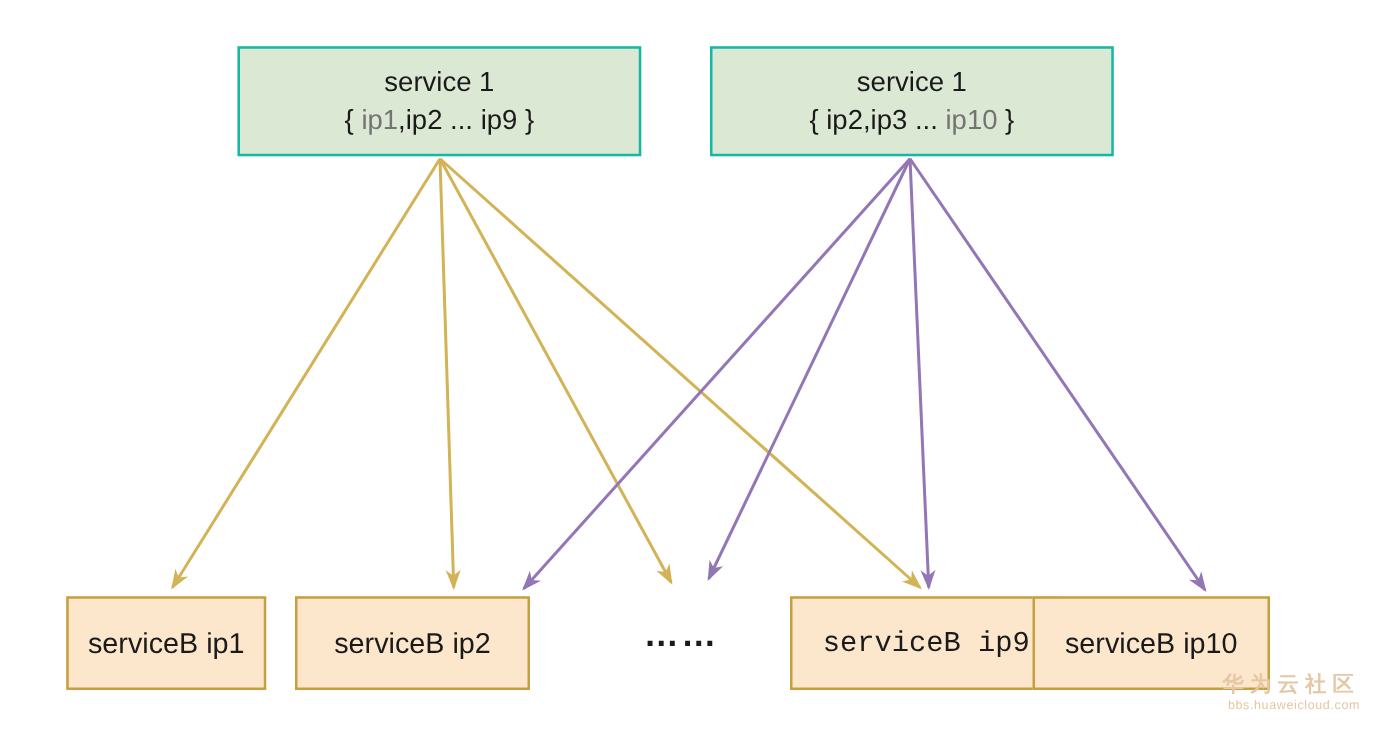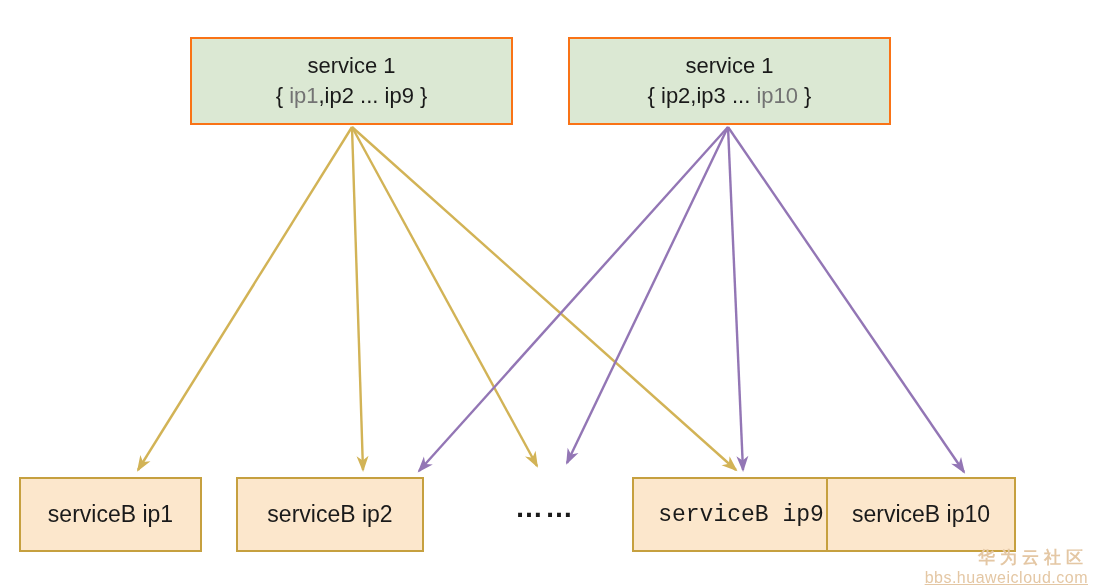--- a/index.html
+++ b/index.html
@@ -22,73 +22,72 @@
     box-sizing: border-box;
     display: flex;
     flex-direction: column;
     align-items: center;
     justify-content: center;
     text-align: center;
     color: #1a1a1a;
   }
   .node.green {
     background: #dbe8d3;
-    border: 2px solid #f97316;
+    border: 2px solid #14b8a6;
   }
   .node.orange {
     background: #fce7cc;
     border: 2px solid #c6a03f;
   }
   .top-node {
     width: 323px;
     height: 88px;
     top: 37px;
     font-size: 22px;
     line-height: 30px;
   }
   .top-node.left  { left: 190px; }
   .top-node.right { left: 568px; }
   .bottom-node {
     top: 477px;
     height: 75px;
     font-size: 23px;
   }
-  .bn-ip1  { left: 19px;  width: 183px; }
+  .bn-ip1  { left: 53px;  width: 160px; }
   .bn-ip2  { left: 236px; width: 188px; }
   .bn-ip9  { left: 632px; width: 218px; font-family: Liberation Mono, monospace; }
   .bn-ip10 { left: 826px; width: 190px; }
   .red { color: #737373; }
   .ellipsis {
     position: absolute;
     left: 495px;
     top: 492px;
     width: 100px;
     text-align: center;
     font-size: 28px;
     font-weight: bold;
     letter-spacing: 2px;
     color: #1a1a1a;
   }
   .watermark {
     position: absolute;
     right: 12px;
-    bottom: 0;
+    bottom: 17px;
     text-align: right;
     color: #e4c7a4;
     line-height: 1.25;
   }
   .watermark .wm-title {
     font-size: 17px;
     letter-spacing: 5px;
     font-weight: bold;
   }
   .watermark .wm-url {
-    font-size: 16px;
+    font-size: 10px;
     letter-spacing: 0.5px;
-    text-decoration: underline;
   }
 </style>
 </head>
 <body>
 
 <div class="canvas">
 
   <svg class="edges-svg" id="edges-svg" viewBox="0 0 1100 588" xmlns="http://www.w3.org/2000/svg">
     <defs>
       <marker id="arrow-yellow" markerUnits="userSpaceOnUse" markerWidth="18" markerHeight="14" refX="15" refY="7" orient="auto">

